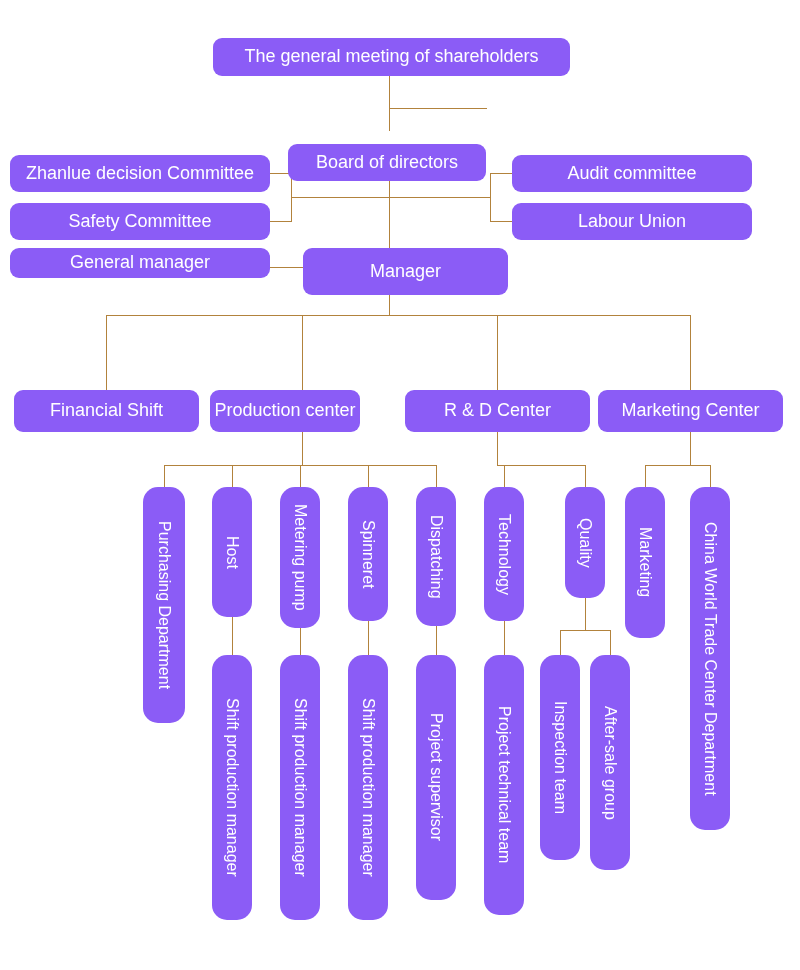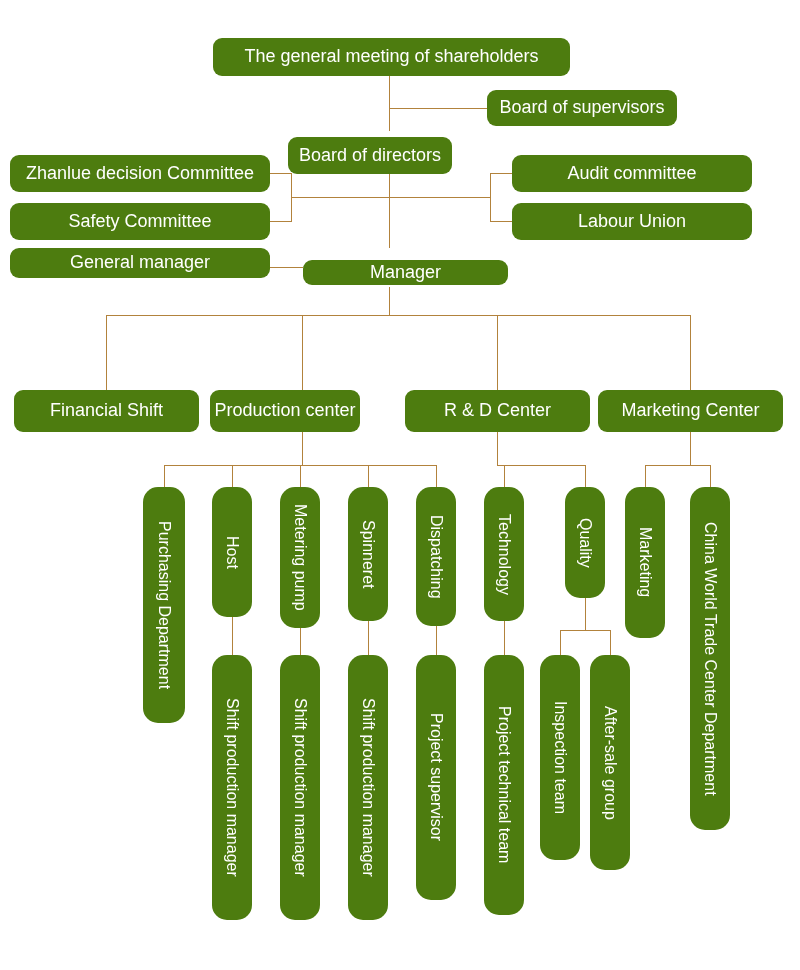--- a/index.html
+++ b/index.html
@@ -8,21 +8,21 @@
   .canvas {
     position:relative;
     width:800px;
     height:970px;
     background:#ffffff;
     overflow:hidden;
   }
   .lines { position:absolute; left:0; top:0; }
   .box {
     position:absolute;
-    background:#4d7c0f;
+    background:#8b5cf6;
     color:#ffffff;
     display:flex;
     align-items:center;
     justify-content:center;
     border-radius:9px;
     font-size:18px;
     line-height:1.1;
     text-align:center;
     white-space:nowrap;
   }
@@ -72,35 +72,34 @@
          M436 626 L436 655
          M504 621 L504 655
          M585 598 L585 630
          M560 630 L610 630
          M560 630 L560 655
          M610 630 L610 655" fill="none" stroke="#b2823c" stroke-width="1" shape-rendering="crispEdges"></path>
   </svg>
 
   <div class="box" style="left:213px;top:38px;width:357px;height:38px">The general meeting of shareholders</div>
 
-  <div class="box" style="left:487px;top:90px;width:190px;height:36px">Board of supervisors</div>
 
-  <div class="box" style="left:288px;top:137px;width:164px;height:37px">Board of directors</div>
+  <div class="box" style="left:288px;top:144px;width:198px;height:37px">Board of directors</div>
 
   <div class="box" style="left:10px;top:155px;width:260px;height:37px">Zhanlue decision Committee</div>
 
   <div class="box" style="left:512px;top:155px;width:240px;height:37px">Audit committee</div>
 
   <div class="box" style="left:512px;top:203px;width:240px;height:37px">Labour Union</div>
 
   <div class="box" style="left:10px;top:203px;width:260px;height:37px">Safety Committee</div>
 
   <div class="box" style="left:10px;top:248px;width:260px;height:30px">General manager</div>
 
-  <div class="box" style="left:303px;top:260px;width:205px;height:25px">Manager</div>
+  <div class="box" style="left:303px;top:248px;width:205px;height:47px">Manager</div>
 
   <div class="box" style="left:14px;top:390px;width:185px;height:42px">Financial Shift</div>
 
   <div class="box" style="left:210px;top:390px;width:150px;height:42px">Production center</div>
 
   <div class="box" style="left:405px;top:390px;width:185px;height:42px">R &amp; D Center</div>
 
   <div class="box" style="left:598px;top:390px;width:185px;height:42px">Marketing Center</div>
 
   <div class="box vbox" style="left:143px;top:487px;width:42px;height:236px">Purchasing Department</div>

